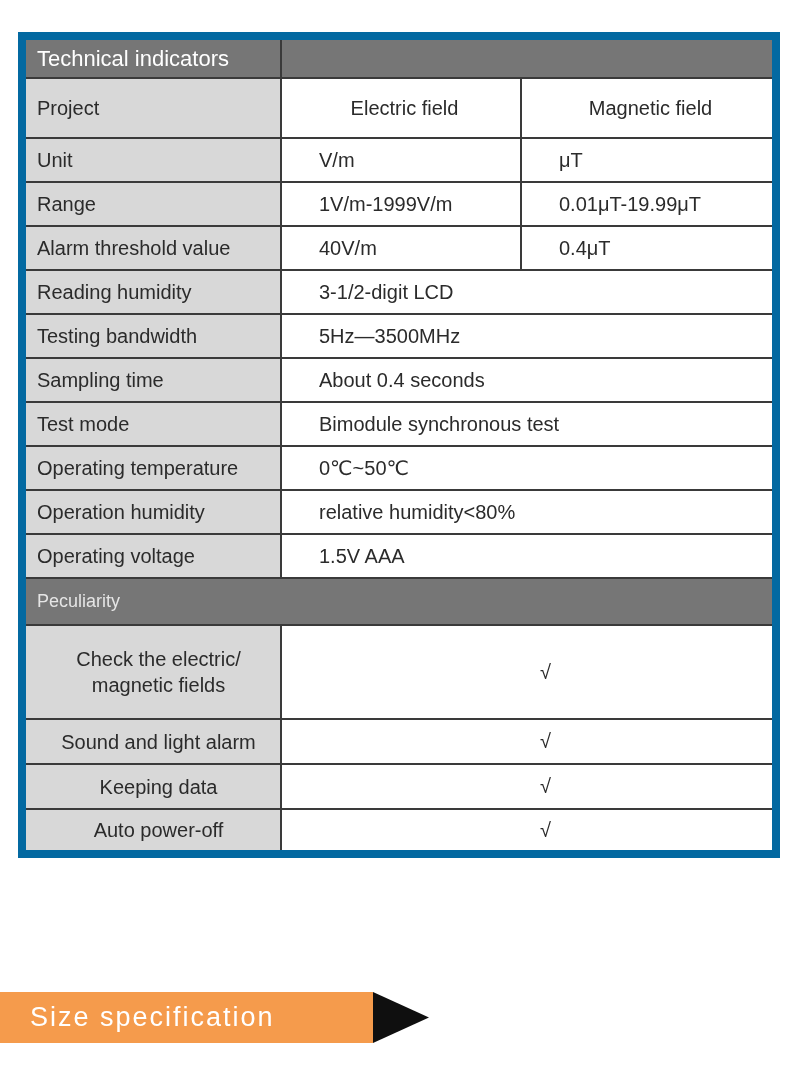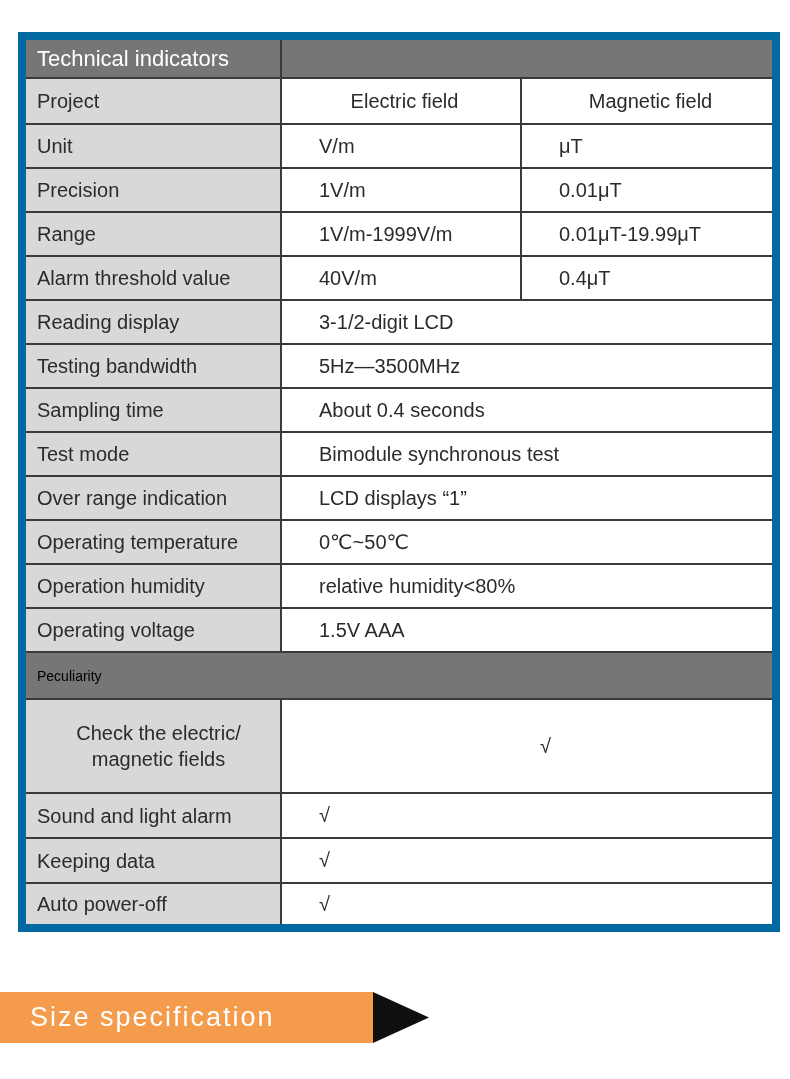--- a/index.html
+++ b/index.html
@@ -26,22 +26,22 @@
 
   table.spec td {
     border: 2px solid #3a3a3a;
     color: #2b2b2b;
     font-size: 20px;
     vertical-align: middle;
     overflow: hidden;
   }
 
   tr.row { height: 44px; margin-top: 44px; }
-  tr.cols-row { height: 46px; }
-  tr.feature-row { height: 45px; }
+  tr.cols-row { height: 60px; }
+  tr.feature-row { height: 45px; text-align: center; }
   tr.feature-tall { height: 94px; text-align: center; }
 
   td.label {
     background: #d8d8d8;
     padding-left: 11px;
     white-space: pre-line;
     line-height: 26px;
   }
 
   td.value {
@@ -58,22 +58,22 @@
   tr.section { height: 42px; }
   tr.section td {
     background: #767676;
     color: #ffffff;
     font-size: 22px;
     padding-left: 11px;
   }
   tr.section-pec { height: 47px; }
   tr.section-pec td {
     background: #767676;
-    color: #000000;
-    font-size: 14px;
+    color: #e5e5e5;
+    font-size: 18px;
     padding-left: 11px;
   }
 
   td.check { font-size: 22px; }
 
   .banner {
     position: absolute;
     left: 0;
     top: 992px;
     height: 51px;
@@ -120,54 +120,45 @@
       <td class="value center">Electric field</td>
       <td class="value center">Magnetic field</td>
     </tr>
 
     <tr class="row">
       <td class="label">Unit</td>
       <td class="value">V/m</td>
       <td class="value">μT</td>
     </tr>
     <tr class="row">
-      <td class="label">Precision</td>
-      <td class="value">1V/m</td>
-      <td class="value">0.01μT</td>
-    </tr>
-    <tr class="row">
       <td class="label">Range</td>
       <td class="value">1V/m-1999V/m</td>
       <td class="value">0.01μT-19.99μT</td>
     </tr>
     <tr class="row">
       <td class="label">Alarm threshold value</td>
       <td class="value">40V/m</td>
       <td class="value">0.4μT</td>
     </tr>
 
     <tr class="row">
-      <td class="label">Reading display</td>
+      <td class="label">Reading humidity</td>
       <td class="value" colspan="2">3-1/2-digit LCD</td>
     </tr>
     <tr class="row">
       <td class="label">Testing bandwidth</td>
       <td class="value" colspan="2">5Hz—3500MHz</td>
     </tr>
     <tr class="row">
       <td class="label">Sampling time</td>
       <td class="value" colspan="2">About 0.4 seconds</td>
     </tr>
     <tr class="row">
       <td class="label">Test mode</td>
       <td class="value" colspan="2">Bimodule synchronous test</td>
-    </tr>
-    <tr class="row">
-      <td class="label">Over range indication</td>
-      <td class="value" colspan="2">LCD displays “1”</td>
     </tr>
     <tr class="row">
       <td class="label">Operating temperature</td>
       <td class="value" colspan="2">0℃~50℃</td>
     </tr>
     <tr class="row">
       <td class="label">Operation humidity</td>
       <td class="value" colspan="2">relative humidity&lt;80%</td>
     </tr>
     <tr class="row">

